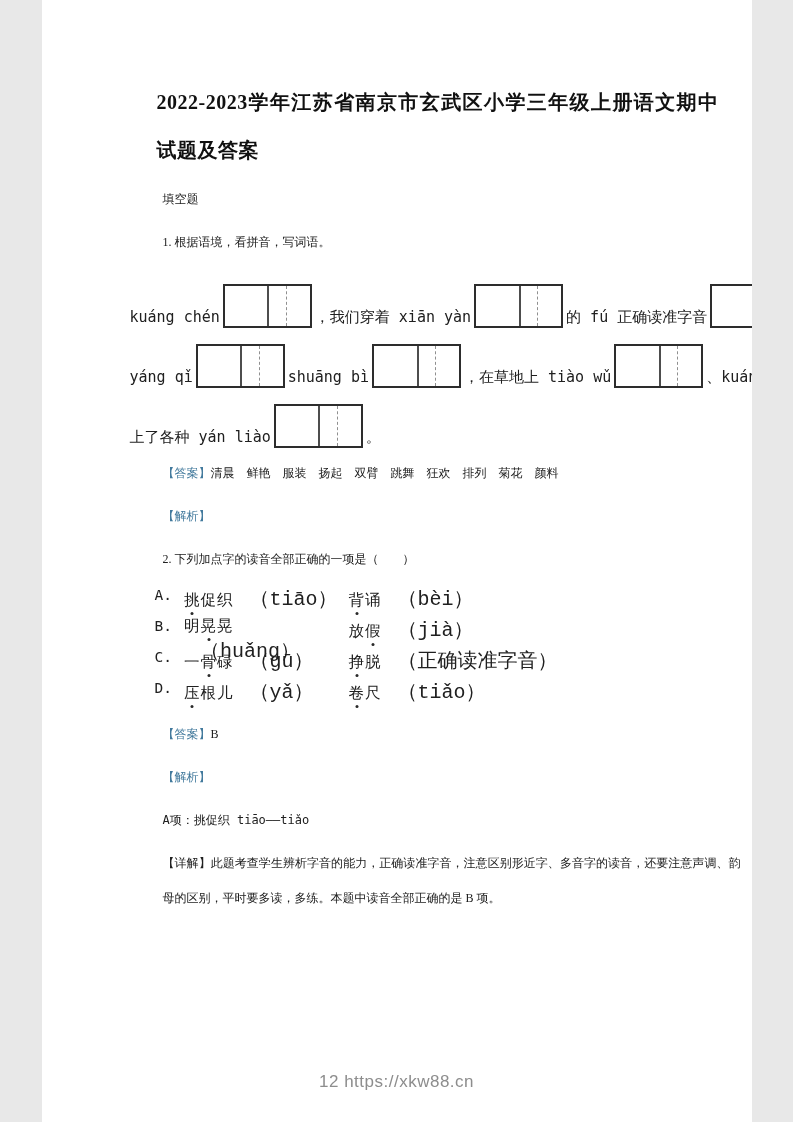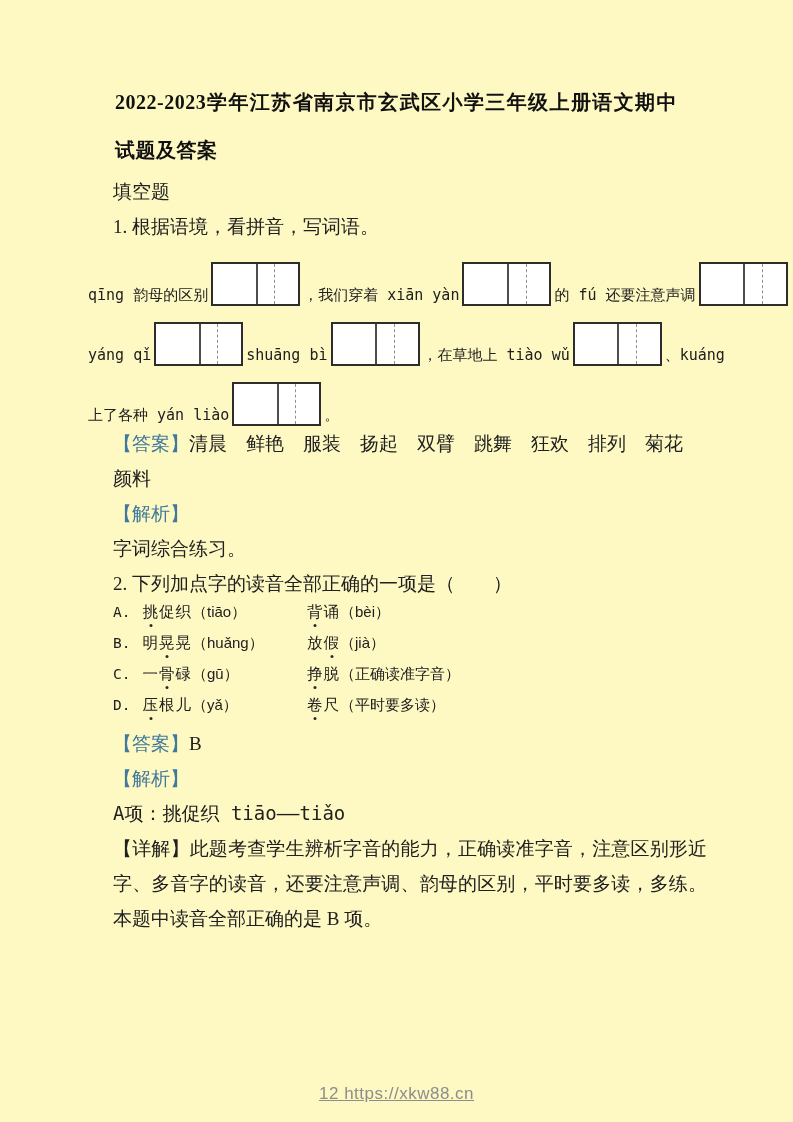--- a/index.html
+++ b/index.html
@@ -1,40 +1,40 @@
 <!DOCTYPE html>
 <html><head>
 <meta charset="utf-8">
 <style>
   html,body { margin:0; padding:0; background:#e8e8e8; }
   .page {
     position:relative;
-    width:793px; height:1122px;
+    width:710px; height:1122px;
     margin:0 auto;
-    background:#fef9c3;
+    background:#ffffff;
     font-family:"Liberation Serif","DejaVu Serif",serif;
     color:#202020;
     overflow:hidden;
   }
   .content { position:absolute; left:113px; top:78px; width:594px; }
 
   .title {
     width:562px;
     margin:0 0 0 2px;
     font-size:20px;
     font-weight:700;
     line-height:48px;
     color:#111;
     text-align:justify;
     letter-spacing:0.5px;
   }
   .para {
-    font-size:19px;
+    font-size:12px;
     line-height:35px;
-    margin:0;
+    margin:8px;
   }
   .para.justify { text-align:justify; }
 
   
   .q1-rows { margin-left:-25px; margin-top:2px; }
   .q1-row { display:flex; align-items:flex-end; height:60px; }
   .q1-row .seg {
     font-size:15px;
     line-height:21px;
     white-space:pre;
@@ -63,65 +63,64 @@
 
   .tag { color:#41799c; }
 
   
   .options { margin-top:1px; }
   .option-row { display:flex; align-items:flex-start; height:31px; font-size:15.5px; }
   .opt-col1 { width:194px; flex:none; display:flex; align-items:flex-start; }
   .opt-col2 { display:flex; align-items:flex-start; }
   .opt-label { margin-right:12px; font-family:"DejaVu Sans Mono","Liberation Serif",serif; font-size:14.5px; padding-top:2px; }
   .opt-word { letter-spacing:1px; }
-  .opt-pinyin { font-family:Liberation Sans, sans-serif; font-size:15px; padding-top:1px; }
+  .opt-pinyin { font-family:Liberation Mono, monospace; font-size:20px; padding-top:1px;margin-left:16px; }
   .dc { position:relative; display:inline-block; }
   .dc.dotted::after {
     content:'';
     position:absolute; left:50%; bottom:-4px;
     width:3px; height:3px; border-radius:50%;
     background:#2a2a2a;
     transform:translateX(-50%);
   }
 
   .footer {
-    position:absolute; left:0; right:0; bottom:18px;
+    position:absolute; left:0; right:0; bottom:30px;
     text-align:center;
     font-family:"Liberation Sans","DejaVu Sans",sans-serif;
     font-size:17px;
     color:#8d8d8d;
     letter-spacing:0.5px;
-    text-decoration:underline;
   }
 </style>
 </head>
 <body>
 
 <div class="page">
   <div class="content">
 
     <h1 class="title">2022-2023学年江苏省南京市玄武区小学三年级上册语文期中试题及答案</h1>
 
     <div class="para">填空题</div>
 
     <div class="para">1. 根据语境，看拼音，写词语。</div>
 
     <div class="q1-rows" id="q1-rows">
         <div class="q1-row">
-          <span class="seg pinyin-mix">qīng 韵母的区别</span>
+          <span class="seg pinyin-mix">kuáng chén</span>
           <span class="wbox">
             <span class="wbox-mid"></span>
             <span class="wbox-dash"></span>
           </span>
           <span class="seg pinyin-mix">，我们穿着 xiān yàn</span>
           <span class="wbox">
             <span class="wbox-mid"></span>
             <span class="wbox-dash"></span>
           </span>
-          <span class="seg pinyin-mix">的 fú 还要注意声调</span>
+          <span class="seg pinyin-mix">的 fú 正确读准字音</span>
           <span class="wbox">
             <span class="wbox-mid"></span>
             <span class="wbox-dash"></span>
           </span>
           <span class="seg pinyin-mix">，</span>
         </div>
         <div class="q1-row">
           <span class="seg pinyin-mix">yáng qǐ</span>
           <span class="wbox">
             <span class="wbox-mid"></span>
@@ -147,21 +146,20 @@
           </span>
           <span class="seg pinyin-mix">。</span>
         </div>
       </div>
 
     <div class="para"><span class="tag">【答案】</span><span>清晨　鲜艳　服装　扬起　双臂　跳舞　狂欢　排列　菊花　颜料</span></div>
 
     <div class="para"><span class="tag">【解析】</span></div>
 
 
-    <div class="para">字词综合练习。</div>
 
     <div class="para">2. 下列加点字的读音全部正确的一项是（　　）</div>
 
     <div class="options" id="q2-options">
         <div class="option-row">
           <span class="opt-col1">
             <span class="opt-label">A.</span>
             <span class="opt-item"><span class="opt-word"><span class="dc dotted">挑</span><span class="dc">促</span><span class="dc">织</span></span><span class="opt-pinyin pinyin-mix">（tiāo）</span></span>
           </span>
           <span class="opt-col2">
@@ -185,21 +183,21 @@
           <span class="opt-col2">
             <span class="opt-item"><span class="opt-word"><span class="dc dotted">挣</span><span class="dc">脱</span></span><span class="opt-pinyin pinyin-mix">（正确读准字音）</span></span>
           </span>
         </div>
         <div class="option-row">
           <span class="opt-col1">
             <span class="opt-label">D.</span>
             <span class="opt-item"><span class="opt-word"><span class="dc dotted">压</span><span class="dc">根</span><span class="dc">儿</span></span><span class="opt-pinyin pinyin-mix">（yǎ）</span></span>
           </span>
           <span class="opt-col2">
-            <span class="opt-item"><span class="opt-word"><span class="dc dotted">卷</span><span class="dc">尺</span></span><span class="opt-pinyin pinyin-mix">（平时要多读）</span></span>
+            <span class="opt-item"><span class="opt-word"><span class="dc dotted">卷</span><span class="dc">尺</span></span><span class="opt-pinyin pinyin-mix">（tiǎo）</span></span>
           </span>
         </div>
       </div>
 
     <div class="para"><span class="tag">【答案】</span><span>B</span></div>
 
     <div class="para"><span class="tag">【解析】</span></div>
 
     <div class="para pinyin-mix">A项：挑促织 tiāo——tiǎo</div>
 

